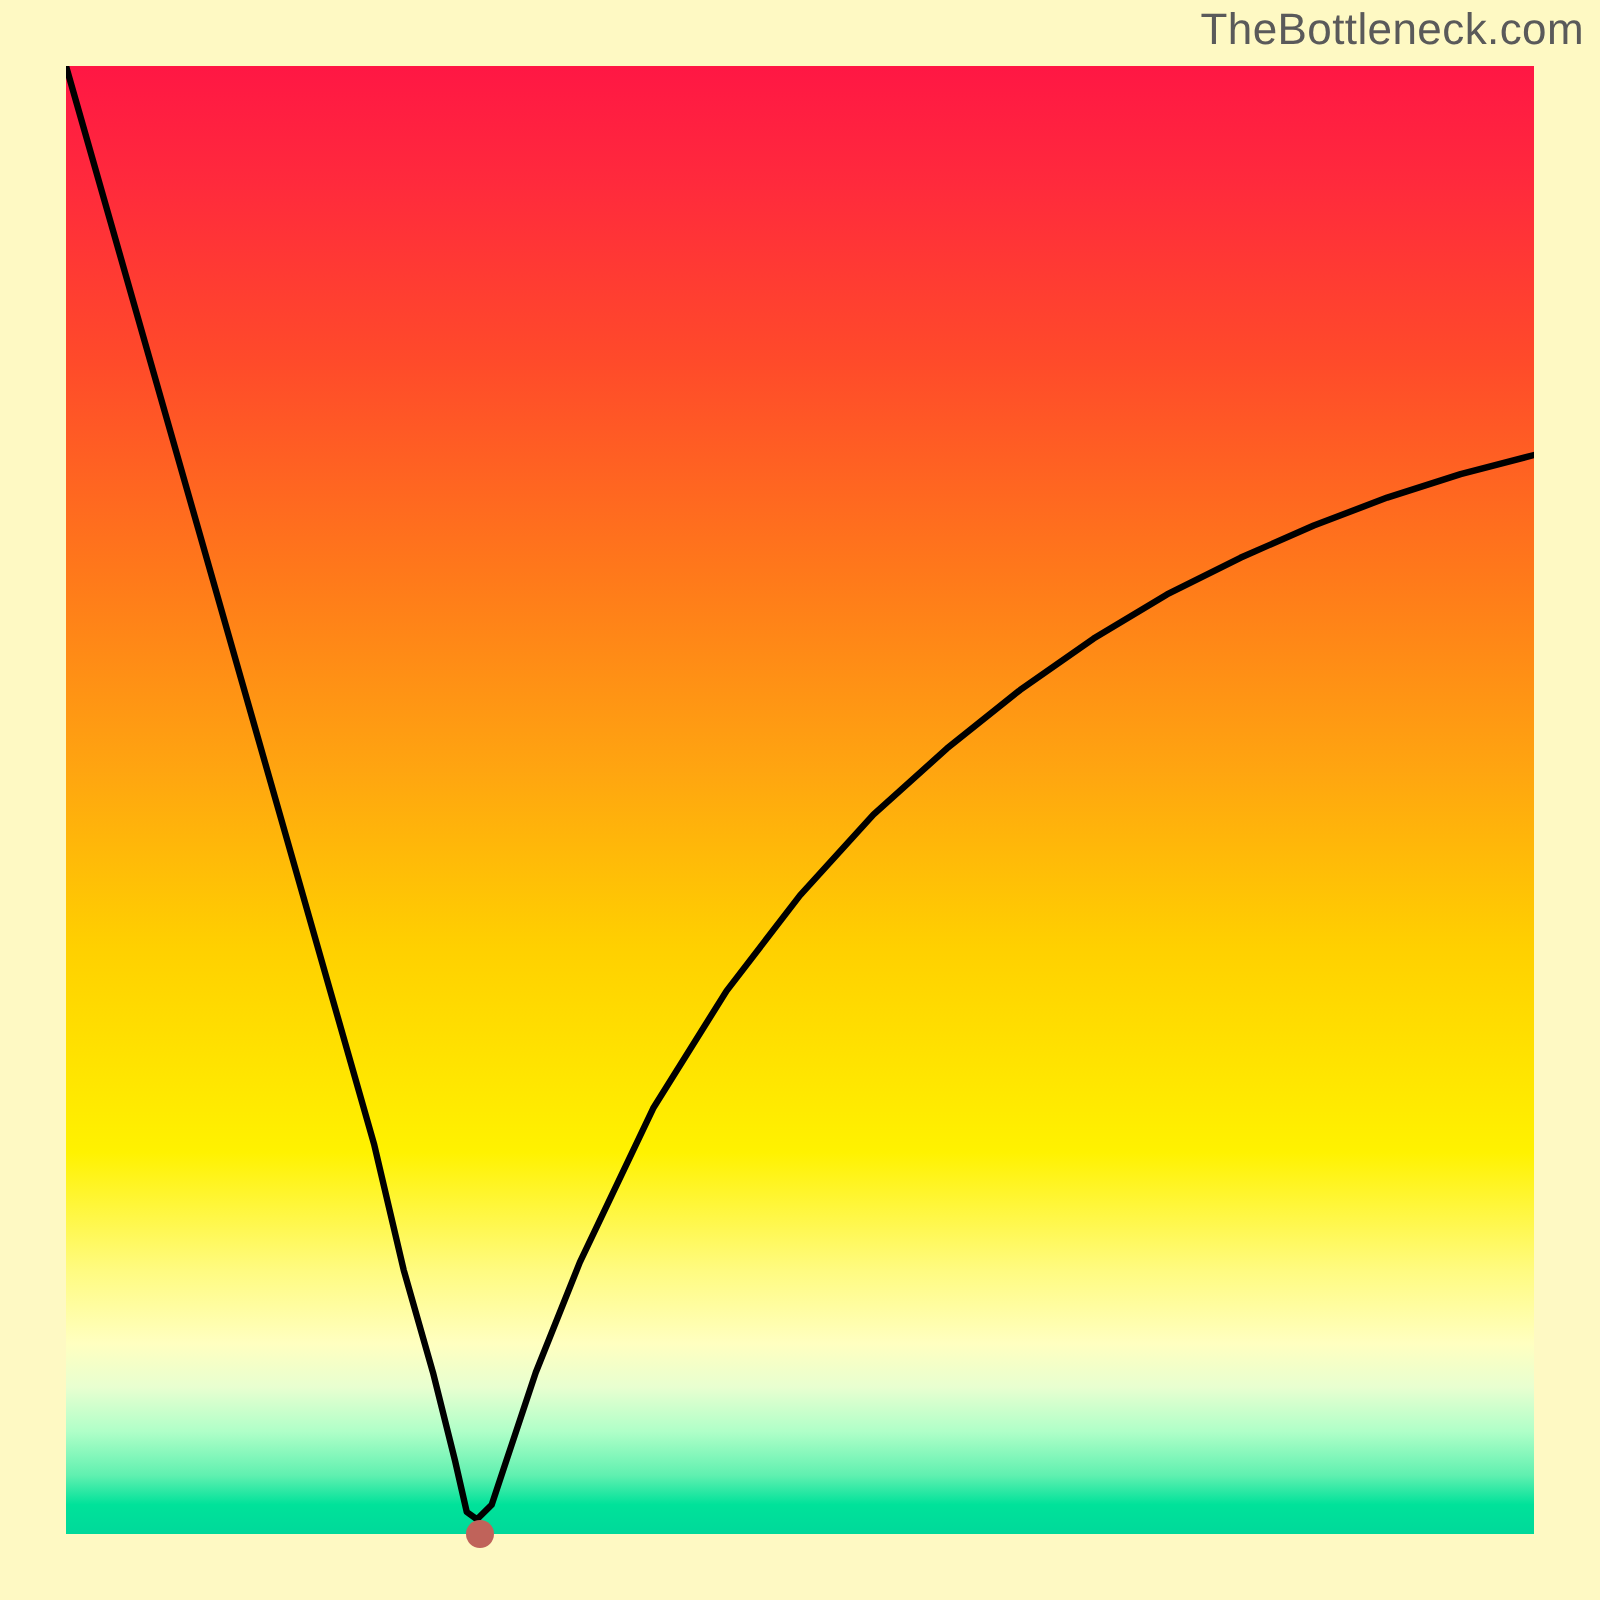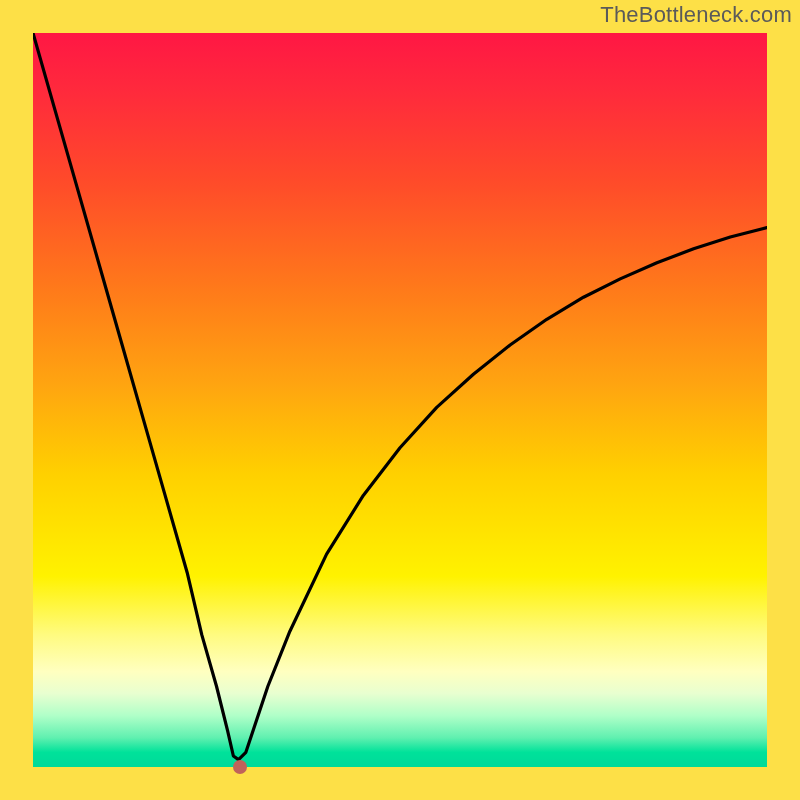--- a/index.html
+++ b/index.html
@@ -1,17 +1,17 @@
 <!DOCTYPE html>
 <html><head>
   <meta charset="utf-8">
   <style>
     * { margin: 0; padding: 0; box-sizing: border-box; }
     body { width: 800px; height: 800px; position: relative; font-family: Arial, sans-serif; overflow: hidden; }
-    .frame { position: absolute; inset: 0; background: #fde047; }
+    .frame { position: absolute; inset: 0; background: #fef9c3; }
     .plot-area { position: absolute; left: 33px; top: 33px; width: 734px; height: 734px; background: linear-gradient(to bottom,
       #ff1744 0%,
       #ff2a3c 8%,
       #ff4a2a 20%,
       #ff7a1a 35%,
       #ffa510 48%,
       #ffd000 60%,
       #fff200 74%,
       #fffb80 82%,
       #ffffc0 87%,

